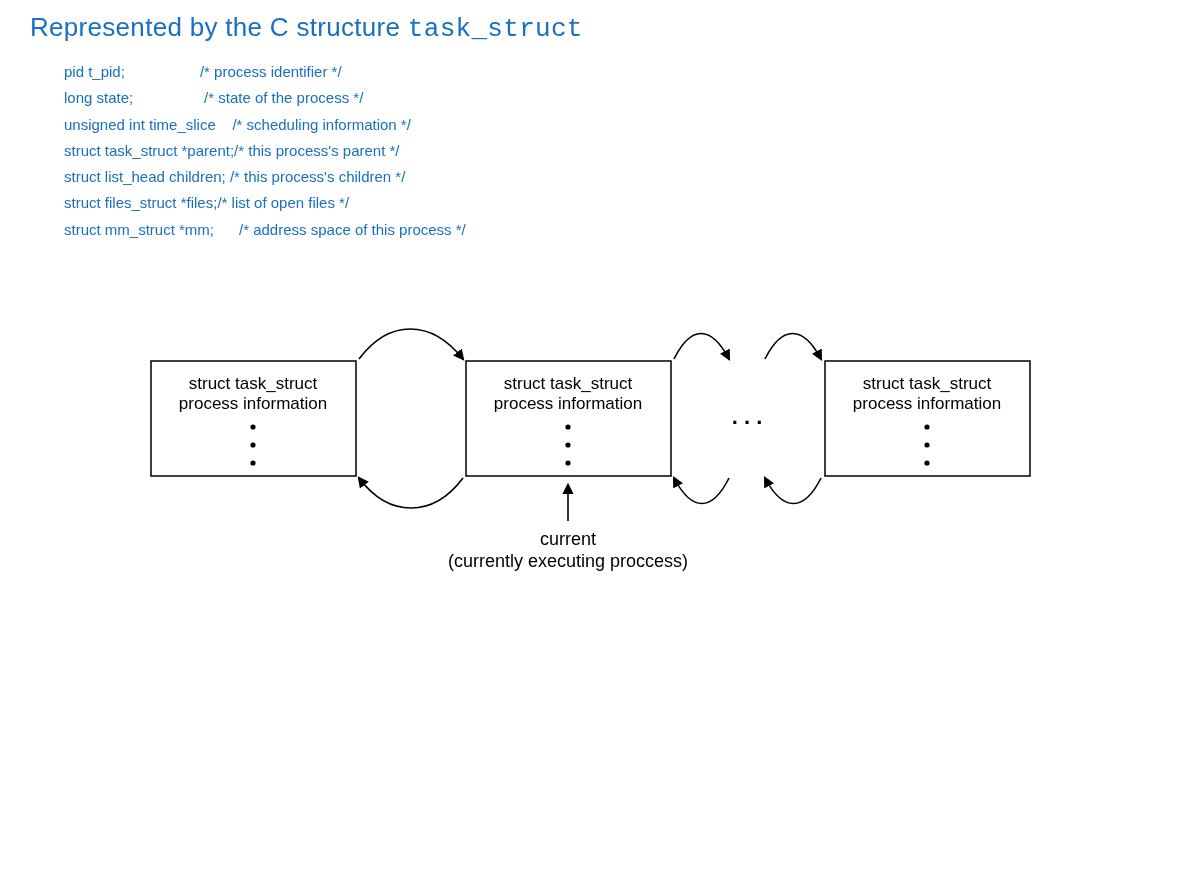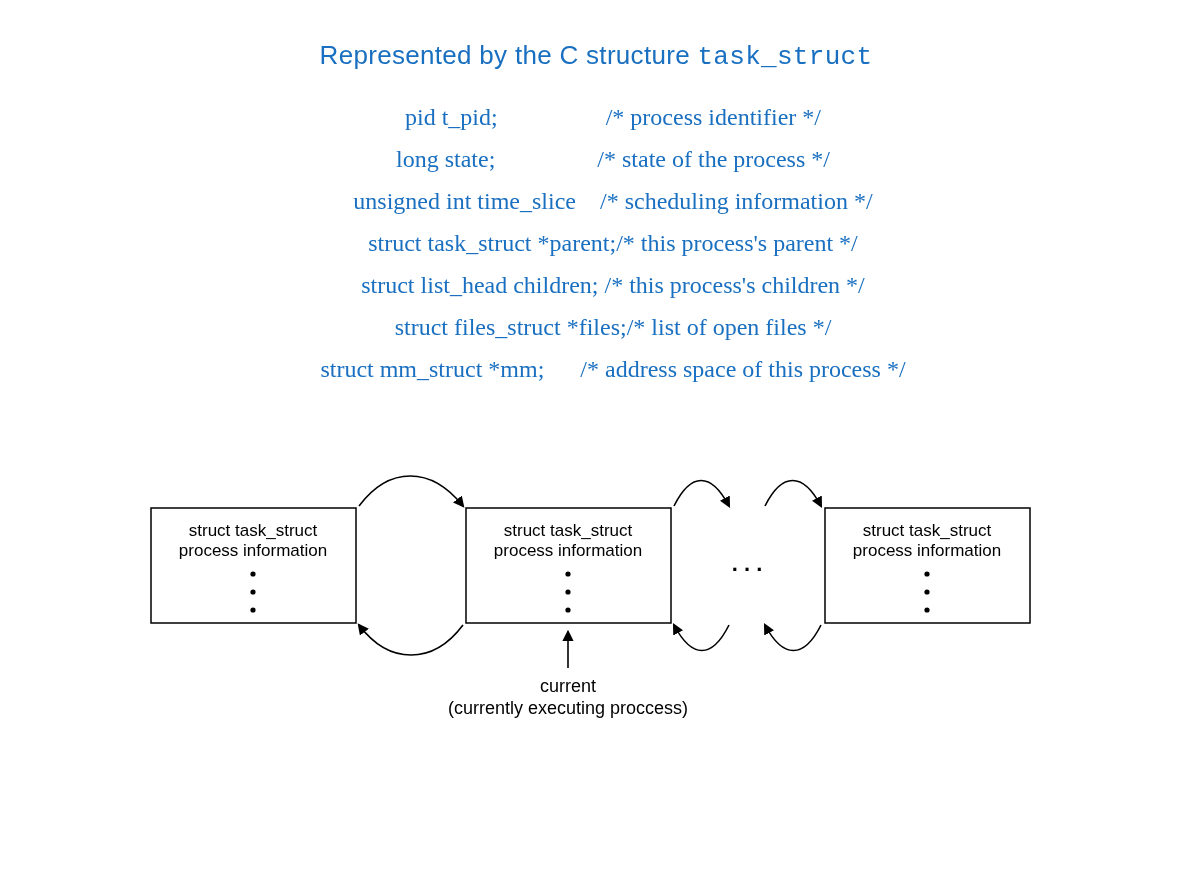--- a/index.html
+++ b/index.html
@@ -1,19 +1,19 @@
 <!DOCTYPE html>
 <html><head>
 <meta charset="utf-8">
 <style>
   html,body{margin:0;padding:0;background:#fff;font-family:Arial,Helvetica,sans-serif;color:#000;width:1192px;}
-  .page{padding:40px 30px 40px 30px;box-sizing:border-box;text-align:center;}
+  .page{padding:12px 30px 40px 30px;box-sizing:border-box;}
   .heading{font-size:26px;color:#196fc0;font-weight:400;letter-spacing:0.3px;}
   .heading .codeword{font-family:"Courier New",monospace;color:#196fc0;}
-  .codeblock{margin-left:34px;font-family:Liberation Serif, serif;font-size:24px;color:#196fc0;white-space:pre;line-height:1.75;}
+  .codeblock{margin-left:34px;font-family:Liberation Sans, sans-serif;font-size:15px;color:#196fc0;white-space:pre;line-height:1.75;}
   .diagram-wrap{margin-top:68px;display:flex;justify-content:center;}
   svg{overflow:visible;}
   .boxlabel{font-family:Arial,Helvetica,sans-serif;font-size:17px;}
   .dots{font-family:Arial,Helvetica,sans-serif;font-size:22px;font-weight:700;}
   .caption{font-family:Arial,Helvetica,sans-serif;font-size:18px;}
   .vdot{fill:#000;}
   .link{fill:none;stroke:#000;stroke-width:1.6;}
 </style>
 </head>
 <body>

